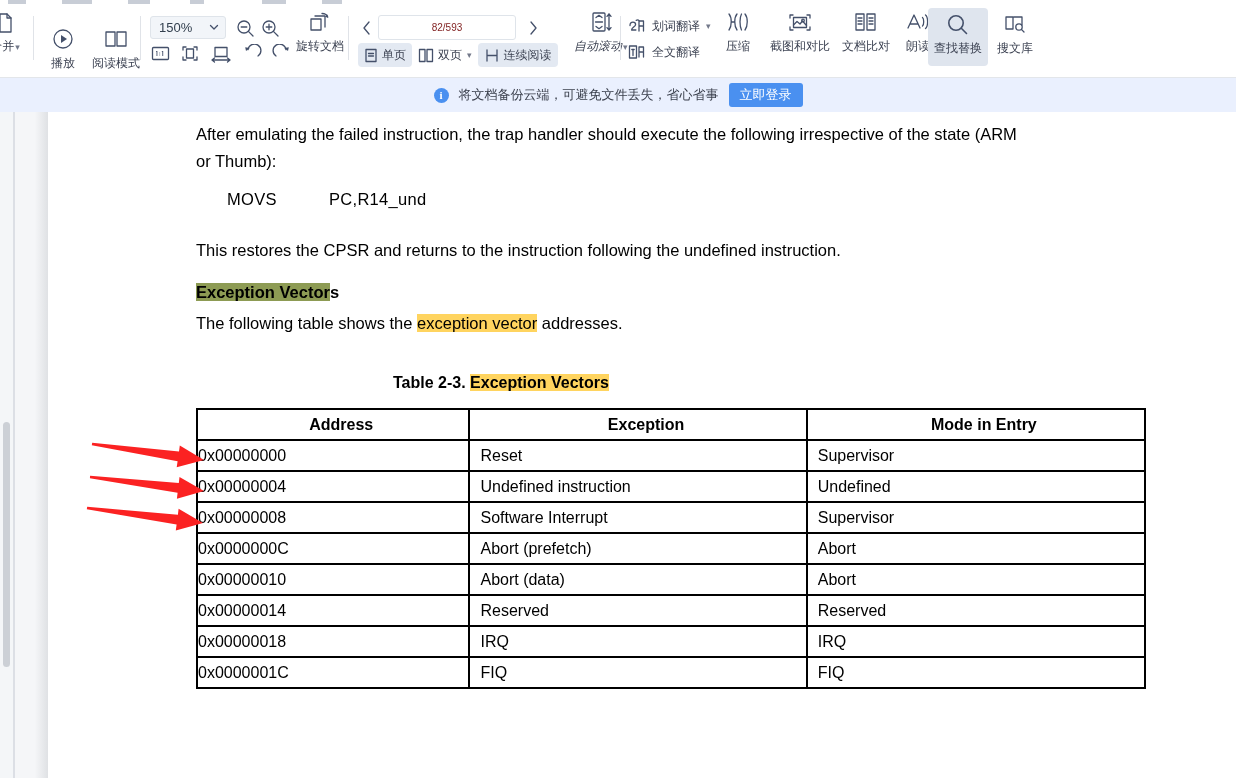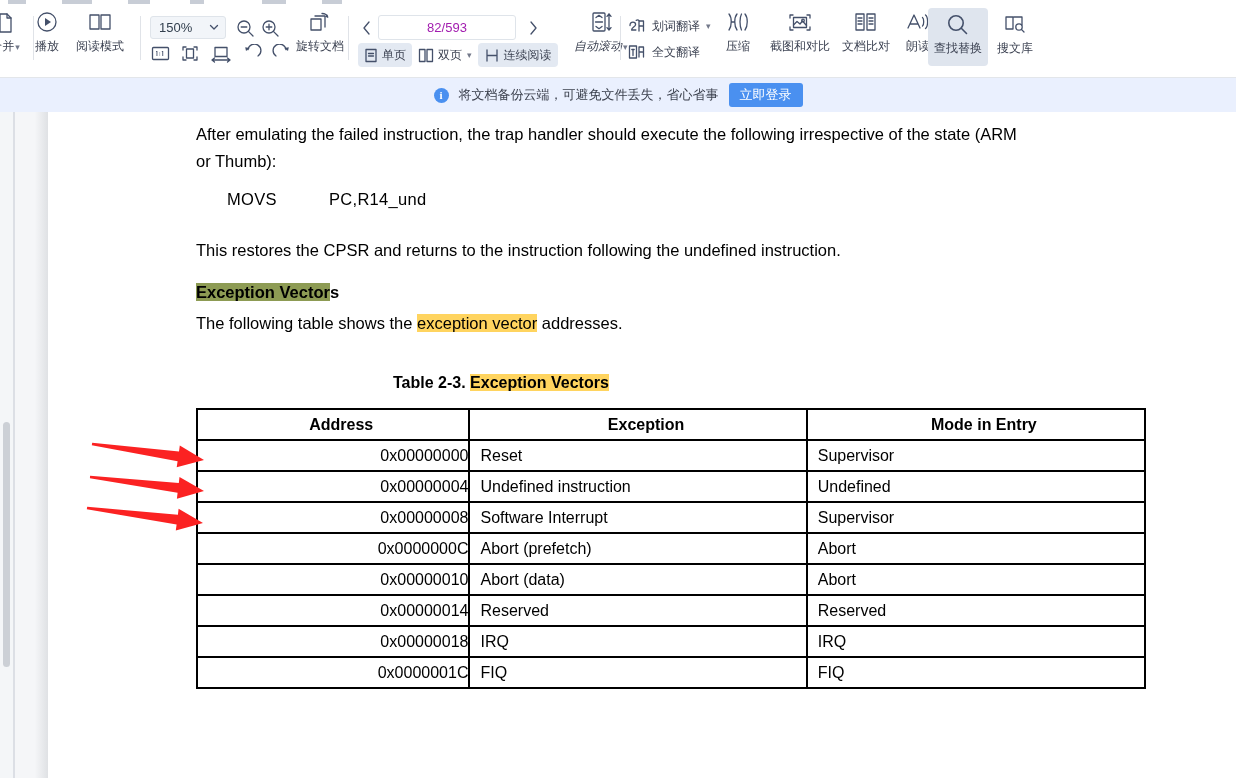--- a/index.html
+++ b/index.html
@@ -66,21 +66,21 @@
   }
   #zoombox .zv { font-size: 13px; color: #33404f; }
 
   
   #pagebox {
     position: absolute; left: 378px; top: 15px;
     width: 138px; height: 25px;
     border: 1px solid #dfe4ea; border-radius: 3px; background:#fff;
     display: flex; align-items: center; justify-content: center;
   }
-  #pagebox .pv { font-size: 13px; color: #a21caf; }
+  #pagebox .pv { font-size: 10px; color: #7f1d1d; }
   .navarrow {
     position: absolute; top: 16px; width: 22px; height: 23px;
     display: flex; align-items: center; justify-content: center; cursor: default;
   }
 
   .ricon { stroke: #44506a; fill: none; stroke-width: 1.3; stroke-linecap: round; stroke-linejoin: round; }
   .rfill { fill: #44506a; }
 
   
   .tb-item.active { background: #dfe5ee; border-radius: 4px; }
@@ -158,21 +158,21 @@
   }
   #vtable td, #vtable th {
     border: 2px solid #000000;
     padding: 0 0 0 10px;
     height: 31px;
     vertical-align: middle;
     font-weight: normal;
     color: #000;
   }
   #vtable th { font-weight: bold; text-align: center; padding-left: 16px; }
-  #vtable td.addr { text-align: right; padding-left: 0; }
+  #vtable td.addr { text-align: left; padding-left: 0; }
   #vtable col.c1 { width: 273px; }
   #vtable col.c2 { width: 338px; }
   #vtable col.c3 { width: 339px; }
 
   
   #arrows { position: absolute; left: 0; top: 0; width: 1236px; height: 778px; pointer-events: none; }
 </style>
 </head>
 <body>
 
@@ -196,21 +196,21 @@
           </svg>
       </span>
       <span class="lbl">
         <span>合并</span><span class="caret">▾</span>
       </span>
     </div>
   </div>
 
   <div class="tb-sep" style="left:33px"></div>
 
-  <div class="tb-group" style="left:24px;">
+  <div class="tb-group" style="left:40px;align-items:flex-end;">
     <div class="tb-item">
       <span class="tb-ic">
         <svg width="26" height="26" viewBox="0 0 26 26">
             <circle class="ricon" cx="13" cy="12" r="9"></circle>
             <path class="rfill" d="M11 8l6 4-6 4z"></path>
           </svg>
       </span>
       <span class="lbl">播放</span>
     </div>
     <div class="tb-item">

